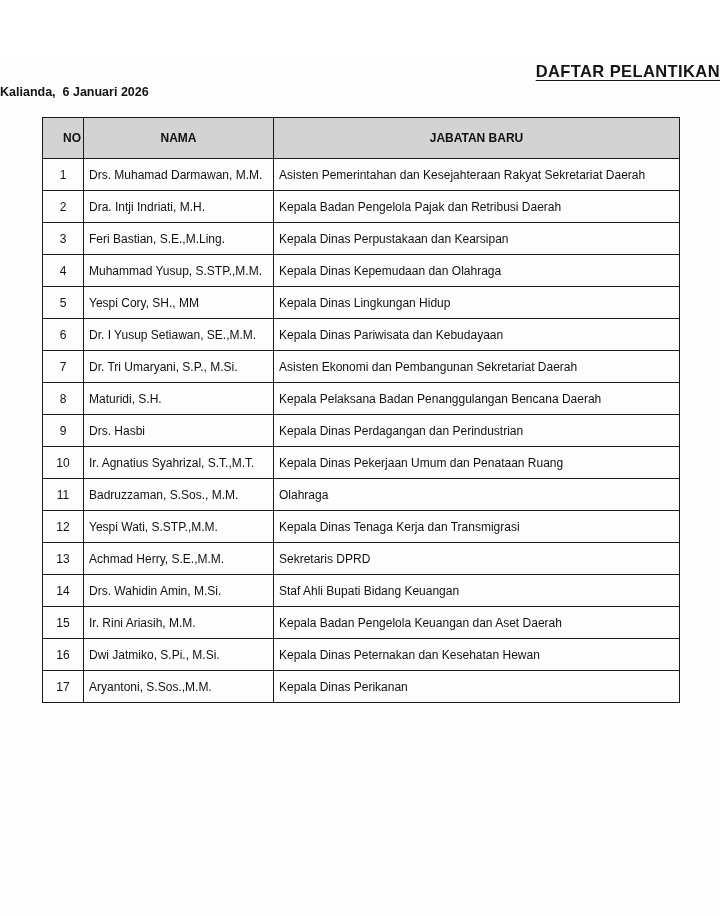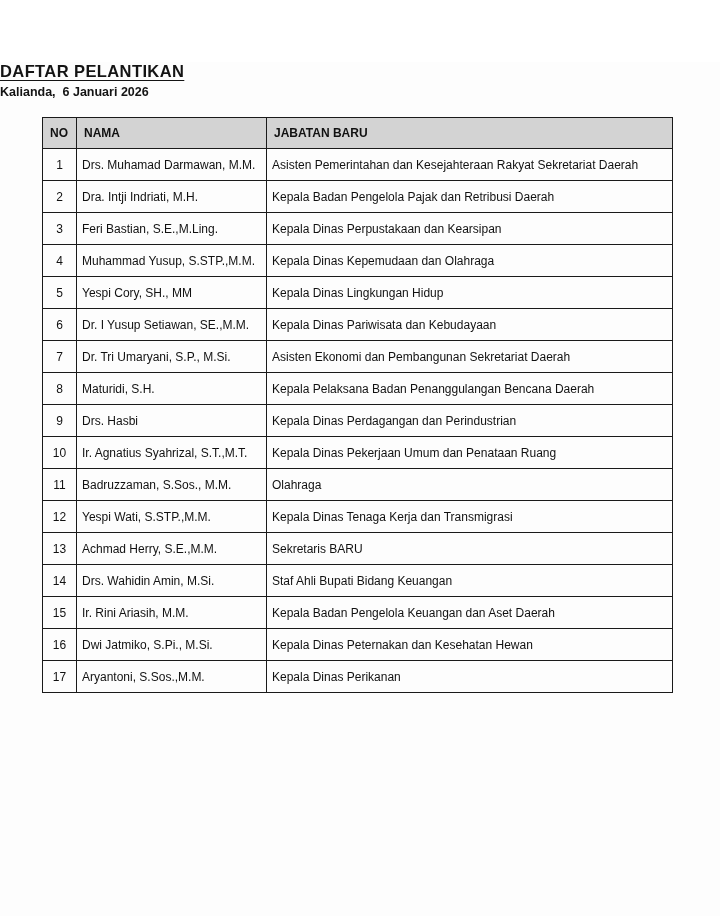--- a/index.html
+++ b/index.html
@@ -12,21 +12,21 @@
     position: relative;
     overflow: hidden;
   }
   .page {
     width: 720px;
     height: 916px;
     background: #fdfdfd;
   }
   .doc-title {
     margin-top: 62px;
-    text-align: left;
+    text-align: right;
     font-size: 16.5px;
     font-weight: bold;
     letter-spacing: 0.4px;
     text-decoration: underline;
     text-underline-offset: 3px;
     color: #141414;
   }
   .doc-subtitle {
     margin-top: 4px;
     text-align: left;
@@ -40,24 +40,24 @@
     width: 630px;
     border-collapse: collapse;
     table-layout: fixed;
   }
   table.roster th, table.roster td {
     border: 1px solid #1a1a1a;
     font-size: 12px;
     vertical-align: middle;
   }
   table.roster th {
-    height: 31px;
+    height: 41px;
     font-weight: bold;
-    text-align: left;
-    padding: 2px 7px;
+    text-align: center;
+    padding: 2px 20px;
   }
   table.roster td {
     height: 32px;
     padding: 2px 5px;
   }
   .c-no { width: 34px; }
   .c-nama { width: 190px; }
   .c-jabatan { width: 406px; }
   td.c-no { text-align: center; }
 </style>
@@ -134,21 +134,21 @@
         <td class="c-jabatan">Olahraga</td>
       </tr>
       <tr>
         <td class="c-no">12</td>
         <td class="c-nama">Yespi Wati, S.STP.,M.M.</td>
         <td class="c-jabatan">Kepala Dinas Tenaga Kerja dan Transmigrasi</td>
       </tr>
       <tr>
         <td class="c-no">13</td>
         <td class="c-nama">Achmad Herry, S.E.,M.M.</td>
-        <td class="c-jabatan">Sekretaris BARU</td>
+        <td class="c-jabatan">Sekretaris DPRD</td>
       </tr>
       <tr>
         <td class="c-no">14</td>
         <td class="c-nama">Drs. Wahidin Amin, M.Si.</td>
         <td class="c-jabatan">Staf Ahli Bupati Bidang Keuangan</td>
       </tr>
       <tr>
         <td class="c-no">15</td>
         <td class="c-nama">Ir. Rini Ariasih, M.M.</td>
         <td class="c-jabatan">Kepala Badan Pengelola Keuangan dan Aset Daerah</td>

